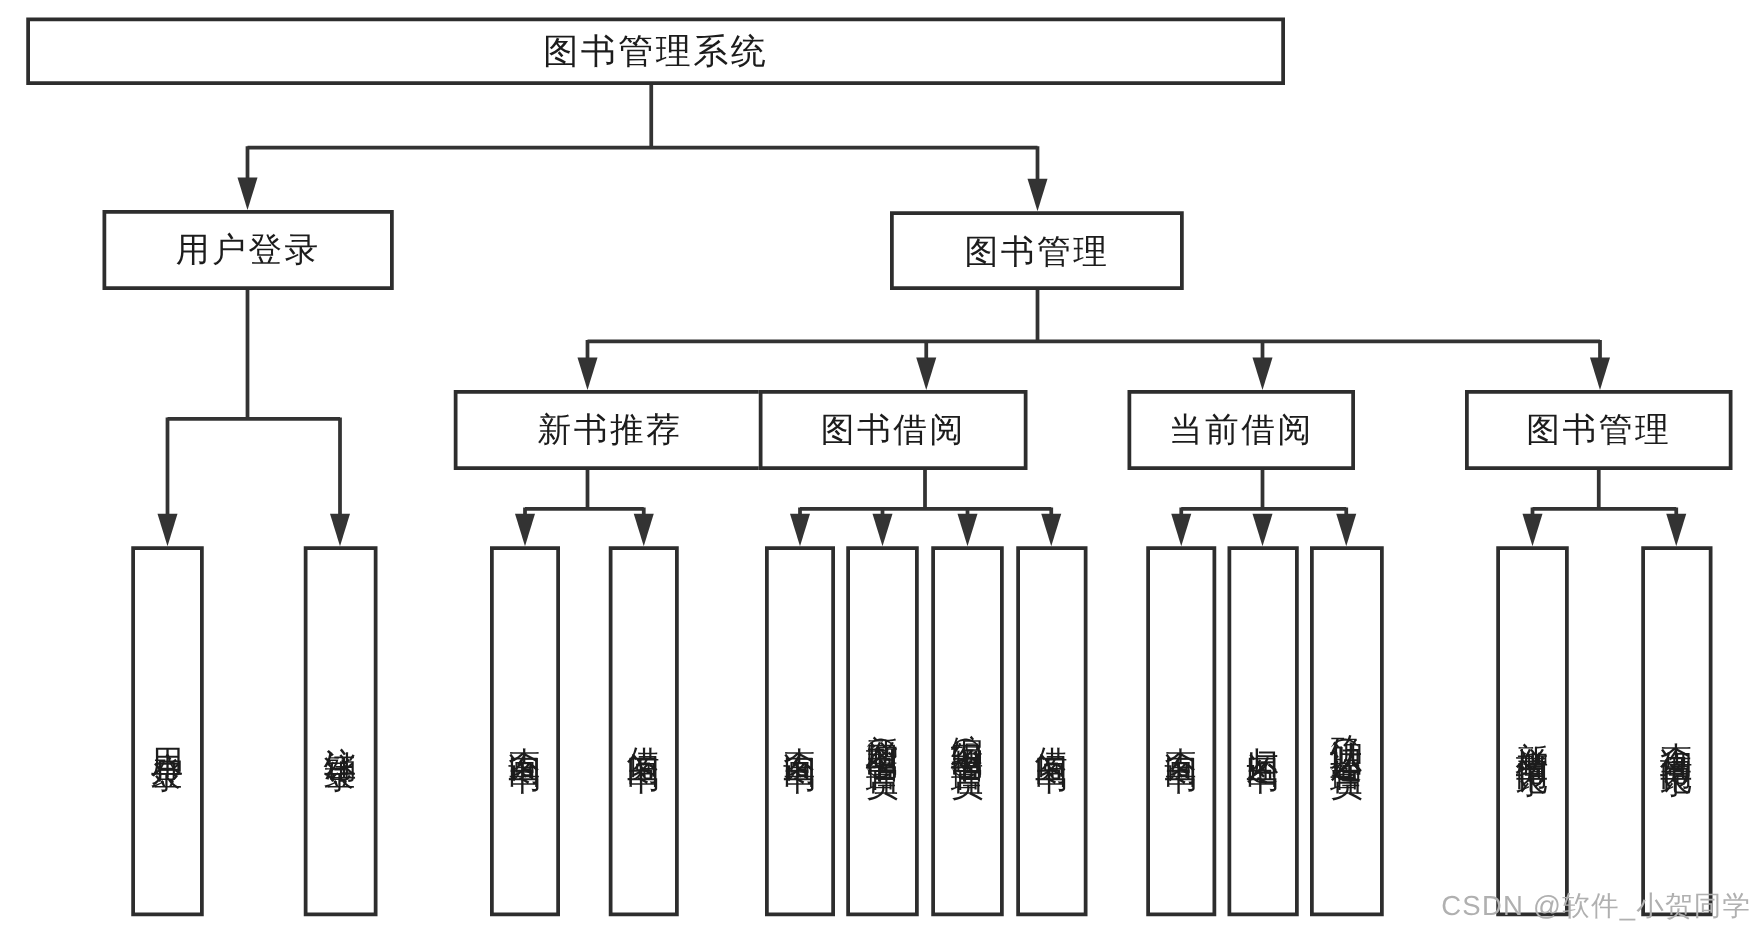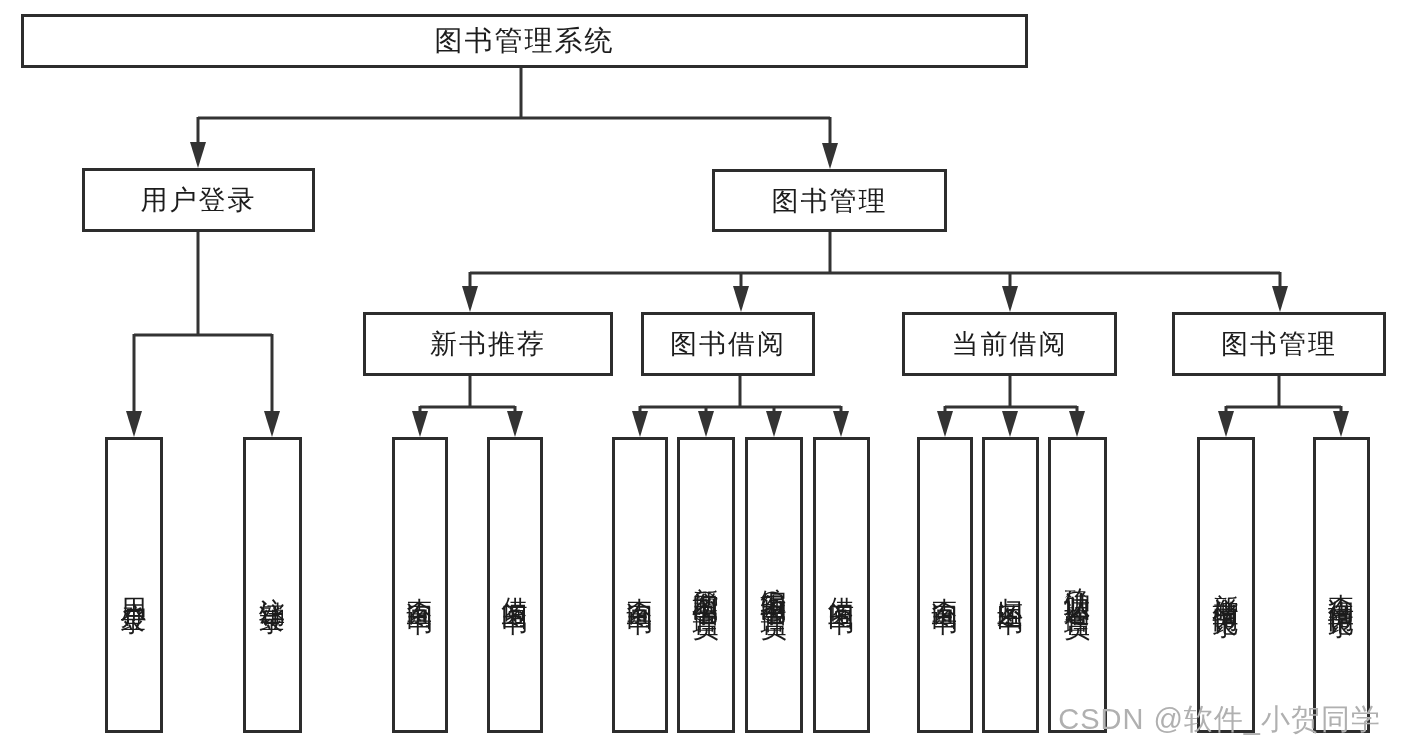--- a/index.html
+++ b/index.html
@@ -36,22 +36,22 @@
   .root .label{font-size:28px;}
   .vbox .label{
     writing-mode:vertical-rl;
     text-orientation:mixed;
     font-size:26px;
     letter-spacing:4px;
     line-height:1;
   }
   .watermark{
     position:absolute;
-    right:24px;bottom:7px;
-    font-size:29px;
+    right:4px;bottom:7px;
+    font-size:22px;
     color:var(--watermark);
     letter-spacing:1px;
     white-space:nowrap;
     z-index:5;
   }
 </style>
 </head>
 <body>
 
 <div class="canvas">
@@ -124,24 +124,24 @@
   <div class="node hbox" style="left:82px;top:168px;width:233px;height:64px">
     <span class="label">用户登录</span>
   </div>
   <div class="node hbox" style="left:712px;top:169px;width:235px;height:63px">
     <span class="label">图书管理</span>
   </div>
 
   <div class="node hbox" style="left:363px;top:312px;width:250px;height:64px">
     <span class="label">新书推荐</span>
   </div>
-  <div class="node hbox" style="left:641px;top:312px;width:174px;height:64px">
+  <div class="node hbox" style="left:607px;top:312px;width:215px;height:64px">
     <span class="label">图书借阅</span>
   </div>
-  <div class="node hbox" style="left:902px;top:312px;width:215px;height:64px">
+  <div class="node hbox" style="left:902px;top:312px;width:182px;height:64px">
     <span class="label">当前借阅</span>
   </div>
   <div class="node hbox" style="left:1172px;top:312px;width:214px;height:64px">
     <span class="label">图书管理</span>
   </div>
 
   <div class="node vbox" style="left:105px;top:437px;width:58px;height:296px">
     <span class="label">用户登录</span>
   </div>
   <div class="node vbox" style="left:243px;top:437px;width:59px;height:296px">

